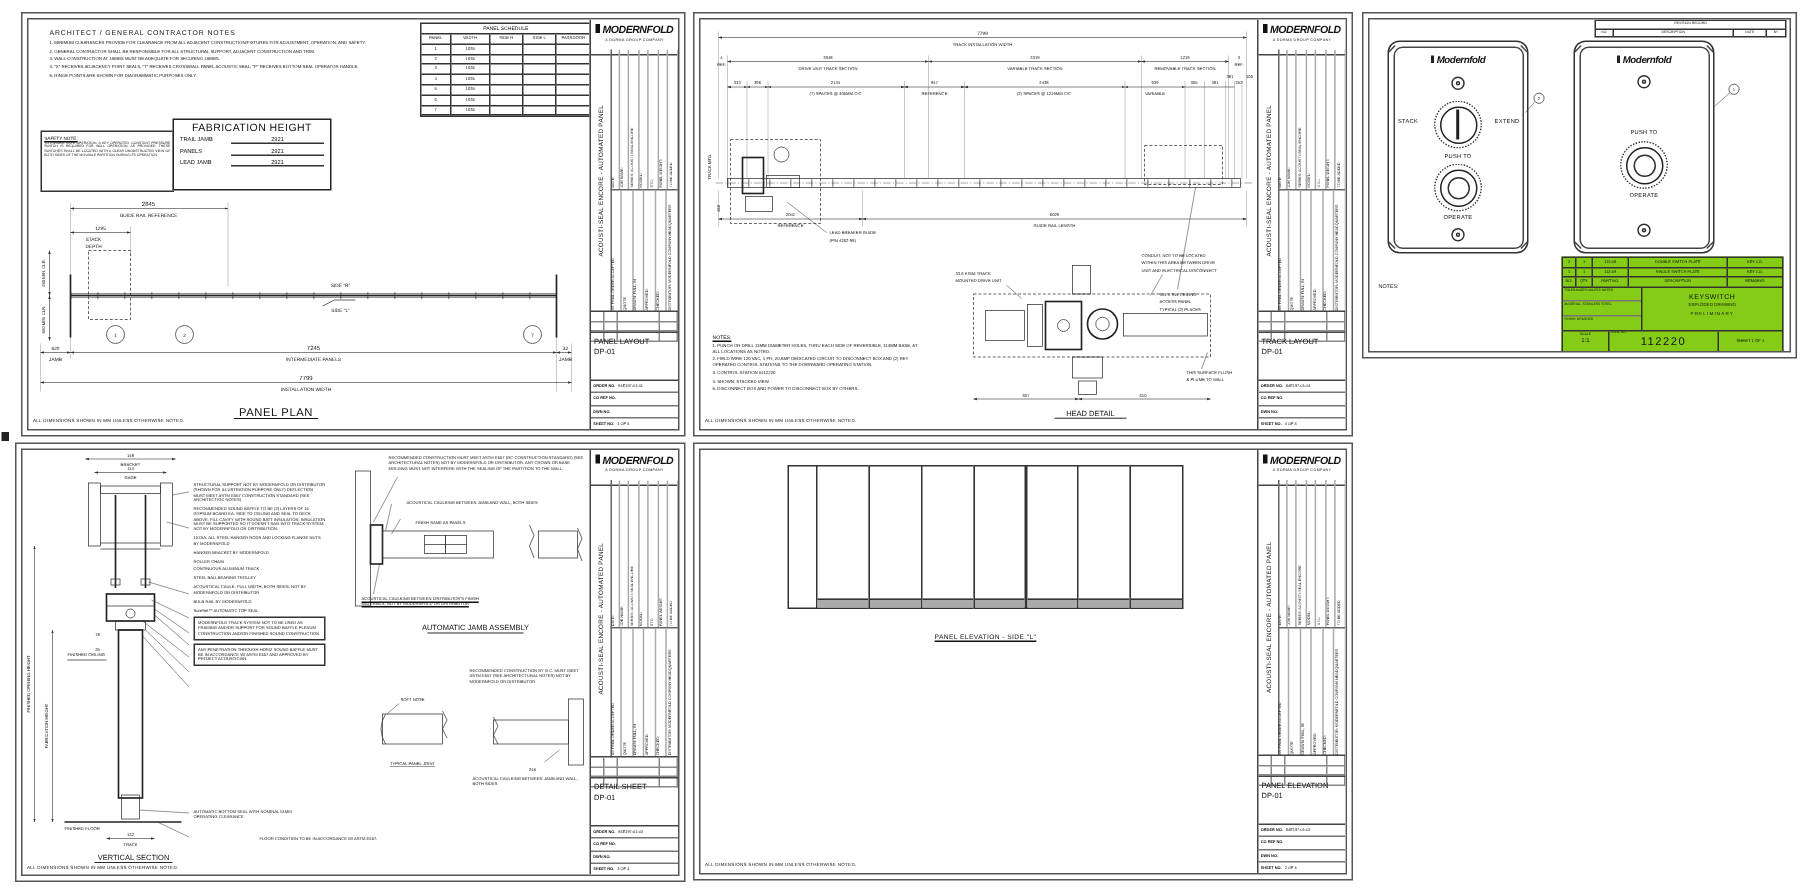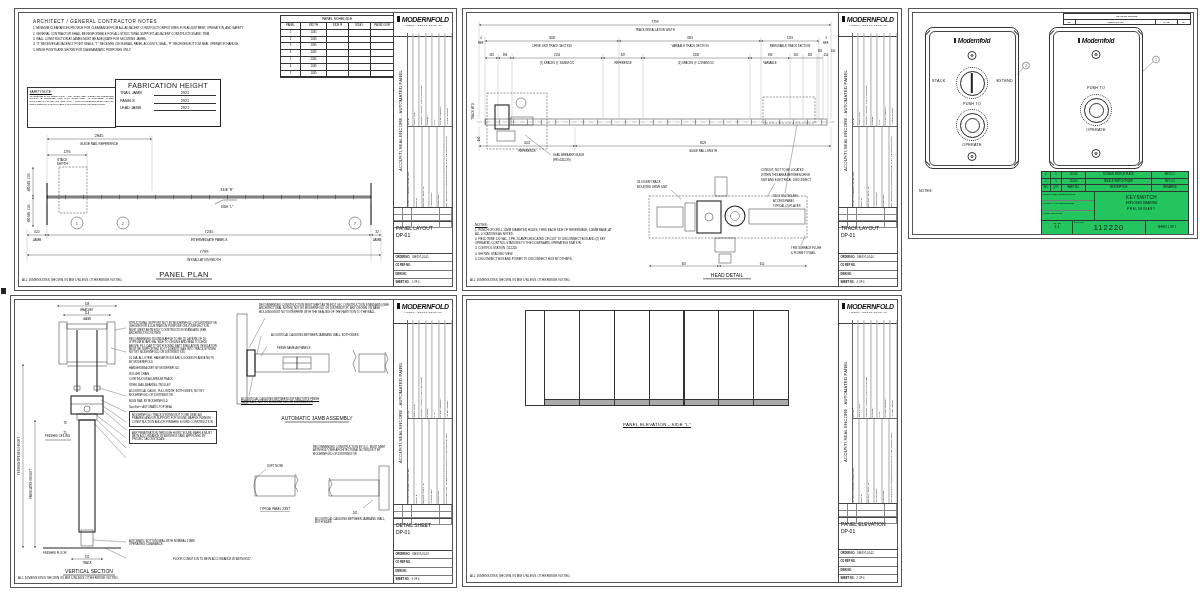--- a/index.html
+++ b/index.html
@@ -69,21 +69,21 @@
   .screw{position:absolute;width:7px;height:7px;border:.9px solid #333;border-radius:50%;left:50%;transform:translateX(-50%)}
   .screw::after{content:"";position:absolute;inset:1.8px;border:.7px solid #333;border-radius:50%}
   .ksw,.pbtn{position:absolute;left:50%;transform:translateX(-50%);width:30px;height:30px;border:1px dotted #333;border-radius:50%}
   .ksw::before{content:"";position:absolute;inset:2.5px;border:1.3px solid #222;border-radius:50%}
   .ksw::after{content:"";position:absolute;left:50%;top:5px;bottom:5px;width:2.4px;transform:translateX(-50%);background:#222}
   .pbtn::before{content:"";position:absolute;inset:2.5px;border:1.4px solid #222;border-radius:50%}
   .pbtn::after{content:"";position:absolute;inset:7.5px;border:.8px solid #333;border-radius:50%}
   .plbl{position:absolute;font-size:3.8px;letter-spacing:.2px;white-space:nowrap}
   .notch{position:absolute;width:6px;height:1px;background:#444}
   
-  .ktb{position:absolute;border:0.8px solid #333;background:#22c55e;font-size:2.6px}
+  .ktb{position:absolute;border:0.8px solid #333;background:#84cc16;font-size:2.6px}
   .bomrow{display:grid;grid-template-columns:9px 11px 24px 66px 36px;border-bottom:.4px solid #333}
   .bomrow span{border-right:.4px solid #333;height:5.6px;line-height:5.6px;text-align:center;overflow:hidden;white-space:nowrap}
   .bomrow span:last-child{border-right:none}
   .kmid{display:flex;height:28px;border-bottom:.4px solid #333}
   .kml{width:52px;border-right:.4px solid #333;display:flex;flex-direction:column}
   .kml div{flex:1;border-bottom:.3px solid #777;font-size:2.2px;padding:1px;overflow:hidden}
   .kml div:last-child{border-bottom:none}
   .kmr{flex:1;text-align:center;padding-top:3px}
   .kmr .k1{font-size:4.6px;letter-spacing:.4px}
   .kmr .k2{font-size:3px;margin-top:1.5px}

